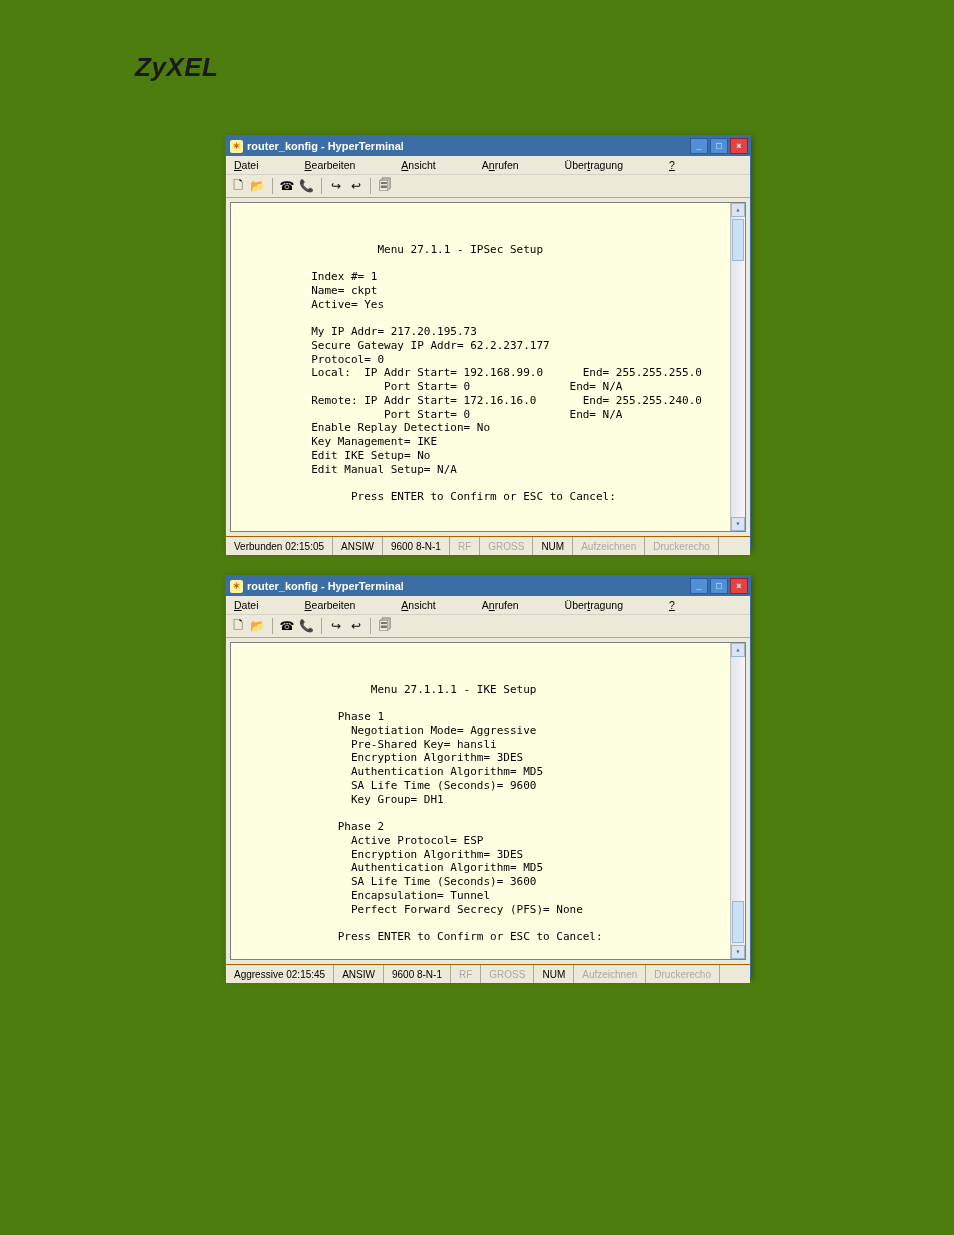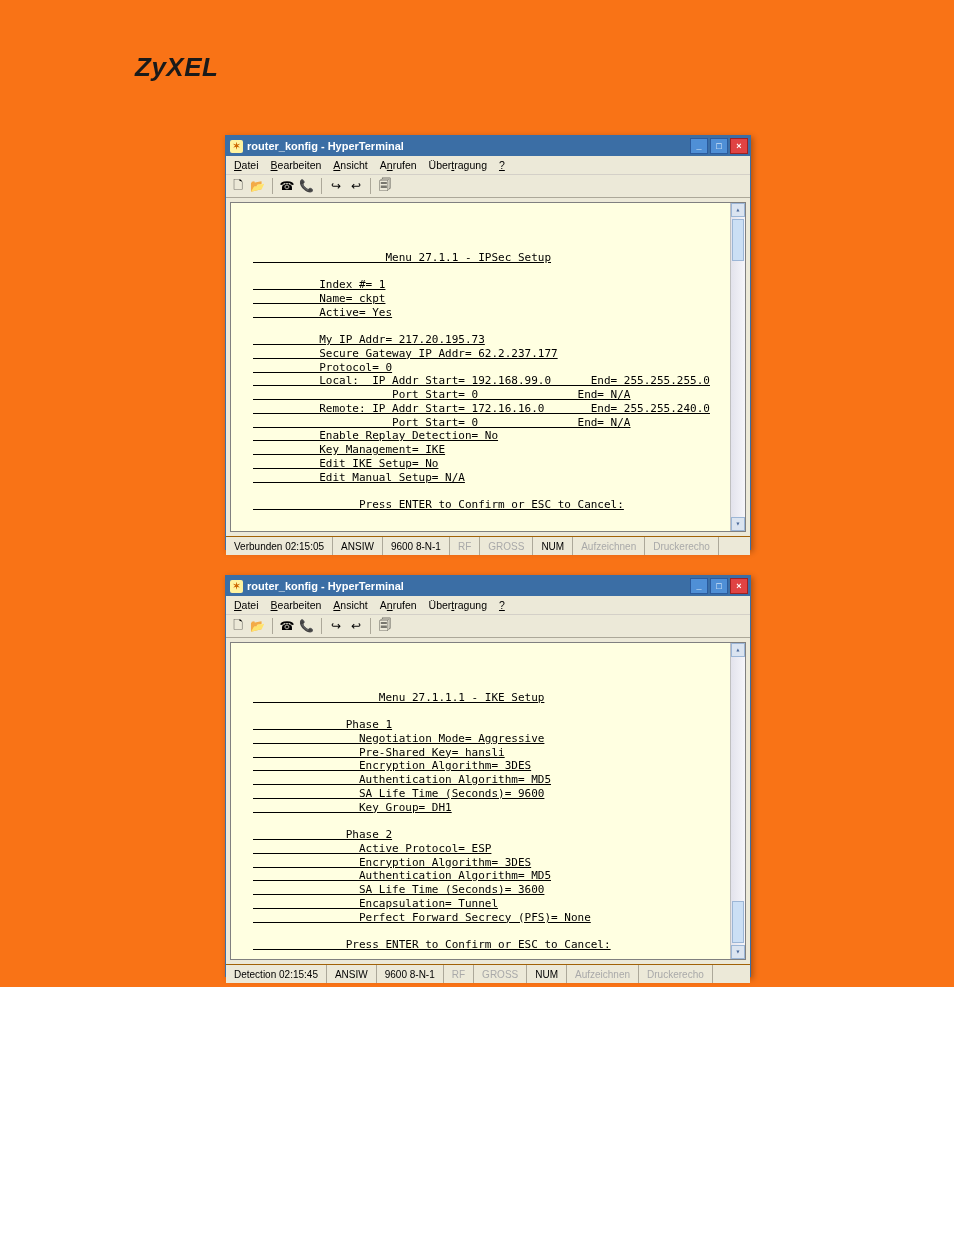--- a/index.html
+++ b/index.html
@@ -3,23 +3,23 @@
 <meta charset="utf-8">
 <style>
   body {
     margin: 0;
     padding: 0;
     background: #ffffff;
     font-family: Arial, sans-serif;
   }
   .page {
     width: 954px;
-    height: 987px;
+    height: 1235px;
     position: relative;
-    background: #f97316;
+    background: #4d7c0f;
   }
   .logo {
     position: absolute;
     top: 52px;
     left: 135px;
     font-size: 26px;
     font-weight: bold;
     font-style: italic;
     color: #1a1a1a;
     letter-spacing: 0.5px;
@@ -62,20 +62,21 @@
   .winbtn.close { background: #e04343; border-color:#a02020; }
   .menubar {
     height: 18px;
     background: #ece9d8;
     display: flex;
     align-items: center;
     font-size: 10.5px;
     color: #000;
     padding-left: 2px;
     border-bottom: 1px solid #d4d0c8;
+    gap: 34px;
   }
   .menubar span { padding: 0 6px; cursor: pointer; }
   .menubar span u { text-decoration: underline; }
   .toolbar {
     height: 22px;
     background: #ece9d8;
     display: flex;
     align-items: center;
     gap: 4px;
     padding-left: 4px;
@@ -114,21 +115,21 @@
     position:absolute; left:0; width:14px; height:14px;
     background:#dbe4f0; border:1px solid #9cb6d6;
     box-sizing:border-box; font-size:8px; color:#4a6a9c;
     display:flex;align-items:center;justify-content:center;
   }
   .sb-up{top:0;} .sb-down{bottom:0;}
   .sb-thumb{
     position:absolute; left:1px; right:1px;
     background:#cbdff5; border:1px solid #9cb6d6;
   }
-  .terminal pre { margin:12px; padding: 8px 10px; text-decoration: underline; }
+  .terminal pre { margin:4px; padding: 8px 10px; }
   .statusbar {
     height: 18px;
     background: #ece9d8;
     border-top: 1px solid #a16207;
     display: flex;
     align-items: center;
     font-size: 10px;
     color: #000;
   }
   .statusbar .cell {
@@ -273,21 +274,21 @@
 
 Press Space Bar to Toggle.</pre>
       <div class="scrollbar">
         <div class="sb-up">▴</div>
         <div class="sb-thumb" style="bottom:16px;height:40px;"></div>
         <div class="sb-down">▾</div>
       </div>
     </div>
   </div>
   <div class="statusbar">
-    <div class="cell">Detection 02:15:45</div>
+    <div class="cell">Aggressive 02:15:45</div>
     <div class="cell">ANSIW</div>
     <div class="cell">9600 8-N-1</div>
     <div class="cell dim">RF</div>
     <div class="cell dim">GROSS</div>
     <div class="cell">NUM</div>
     <div class="cell dim">Aufzeichnen</div>
     <div class="cell dim">Druckerecho</div>
   </div>
 </div>
 

